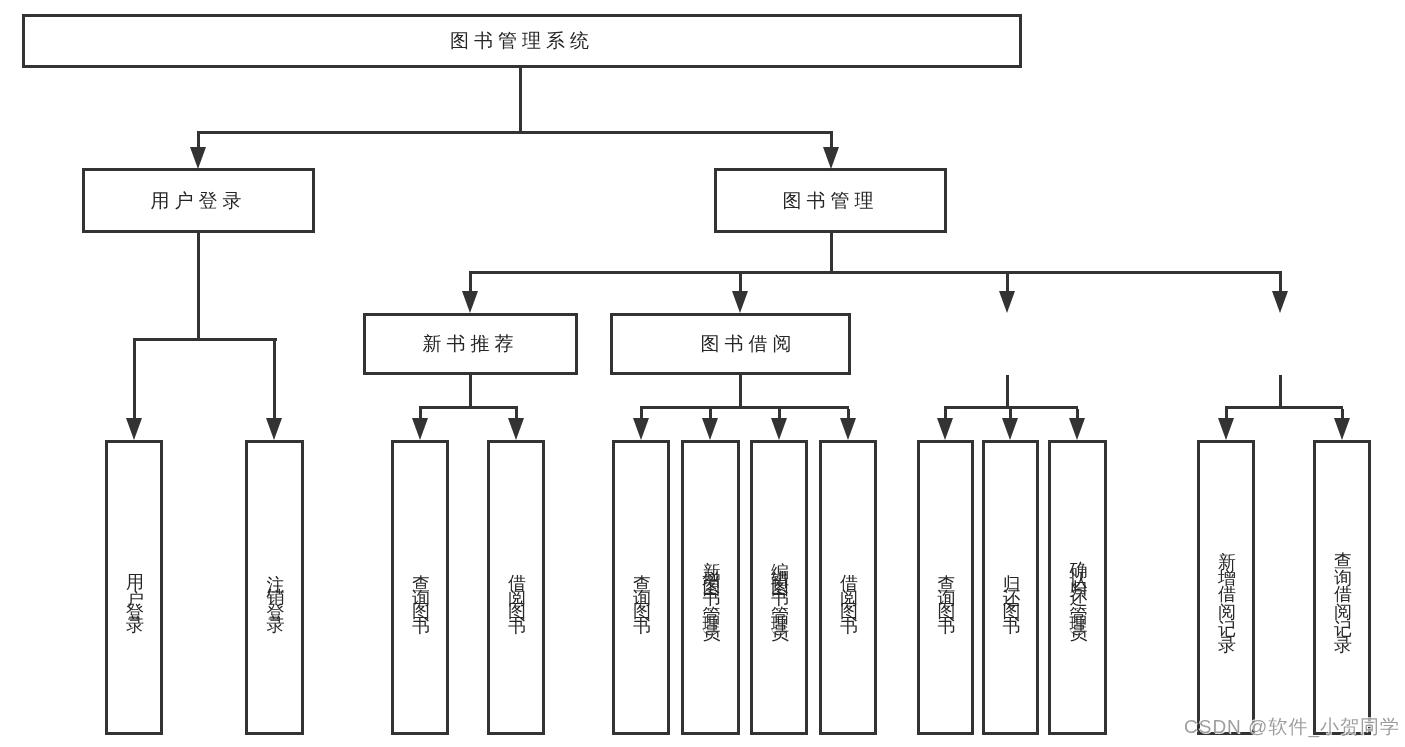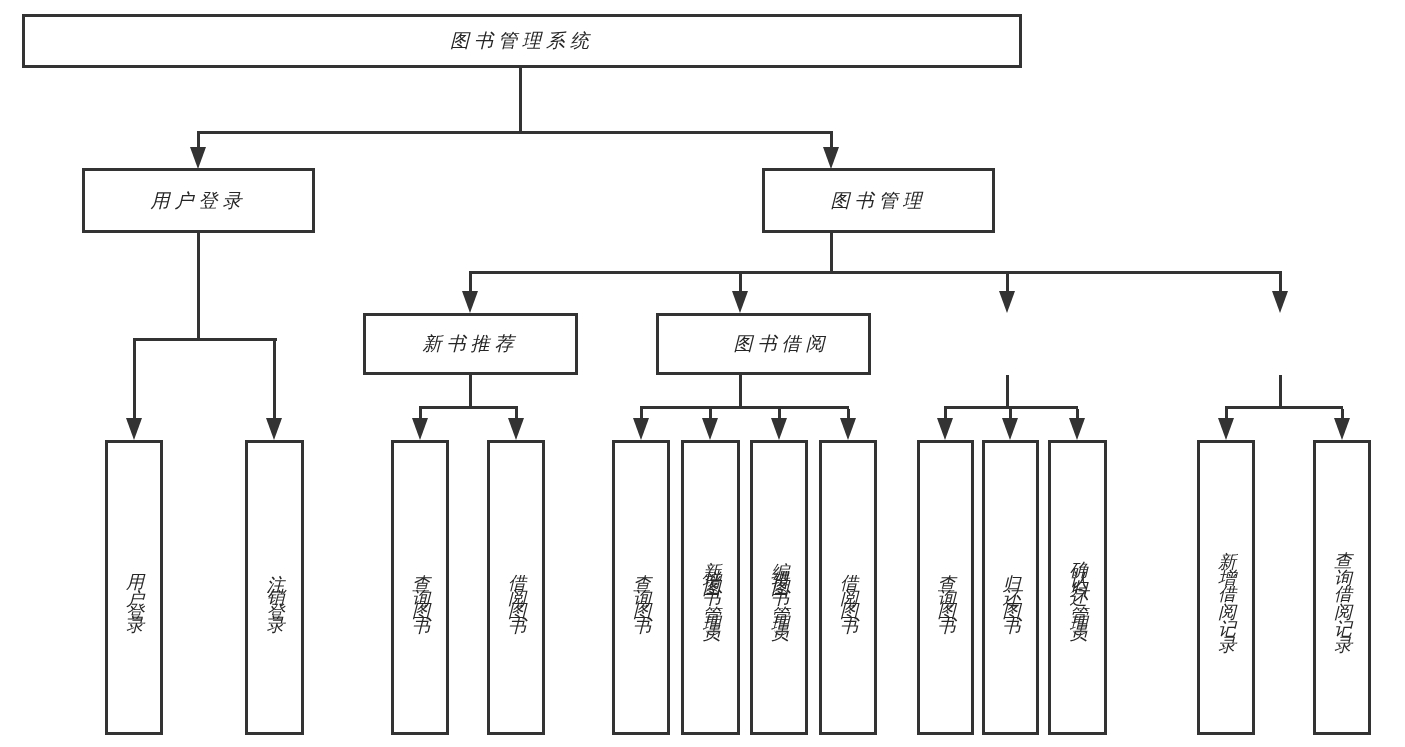--- a/index.html
+++ b/index.html
@@ -1,18 +1,18 @@
 <!DOCTYPE html>
 <html><head>
 <meta charset="utf-8">
 <style>
   html,body { margin:0; padding:0; background:#ffffff; }
   .canvas {
     position:relative; width:1405px; height:747px; background:#ffffff;
-    font-family:"Liberation Sans", sans-serif; overflow:hidden;font-style:italic;
+    font-family:"Liberation Sans", sans-serif; overflow:hidden;
   }
   
   .hbox {
     position:absolute; box-sizing:border-box; background:#ffffff;
     border:3px solid #333333; display:flex; align-items:center; justify-content:center;
     font-size:19px; color:#262626; letter-spacing:5px; white-space:nowrap;
   }
   .vbox {
     position:absolute; top:440px; height:295px; box-sizing:border-box; background:#ffffff;
     border:3px solid #333333; display:flex; align-items:center; justify-content:center;
@@ -25,23 +25,23 @@
   .sp6 .vtext { letter-spacing:17px; }
   .sp9 .vtext { letter-spacing:9px;  }
   
   .ln  { position:absolute; background:#333333; }
   .arr { position:absolute; width:0; height:0;
          border-left:8px solid transparent; border-right:8px solid transparent;
          border-top:22px solid #333333; }
   
   #b-root { left:22px;  top:14px;  width:1000px; height:54px; }
   #b-ul   { left:82px;  top:168px; width:233px;  height:65px; }
-  #b-bm   { left:714px; top:168px; width:233px;  height:65px;margin-left:48px; }
+  #b-bm   { left:714px; top:168px; width:233px;  height:65px; }
   #b-nb   { left:363px; top:313px; width:215px;  height:62px; }
-  #b-bb   { left:656px; top:313px; width:215px;  height:62px;padding-left:36px; }
+  #b-bb   { left:610px; top:313px; width:241px;  height:62px;padding-left:36px; }
   #b-cb   { left:900px; top:313px; width:215px;  height:62px; }
   #b-br   { left:1173px;top:313px; width:215px;  height:62px; }
   #v-ul  { left:105px;  width:58px; }
   #v-lo  { left:245px;  width:59px; }
   #v-nq  { left:391px;  width:58px; }
   #v-nb2 { left:487px;  width:58px; }
   #v-bq  { left:612px;  width:58px; }
   #v-ba  { left:681px;  width:59px; }
   #v-be  { left:750px;  width:58px; }
   #v-bb2 { left:819px;  width:58px; }
@@ -210,14 +210,15 @@
   <div class="arr ca" id="ca-7"></div>
   <div class="ln cd" id="cd-8"></div>
   <div class="arr ca" id="ca-8"></div>
   <div class="ln cd" id="cd-9"></div>
   <div class="arr ca" id="ca-9"></div>
   <div class="ln cd" id="cd-10"></div>
   <div class="arr ca" id="ca-10"></div>
   <div class="ln cd" id="cd-11"></div>
   <div class="arr ca" id="ca-11"></div>
 
+  <div class="watermark">CSDN @软件_小贺同学</div>
 
 </div>
 
 </body></html>

